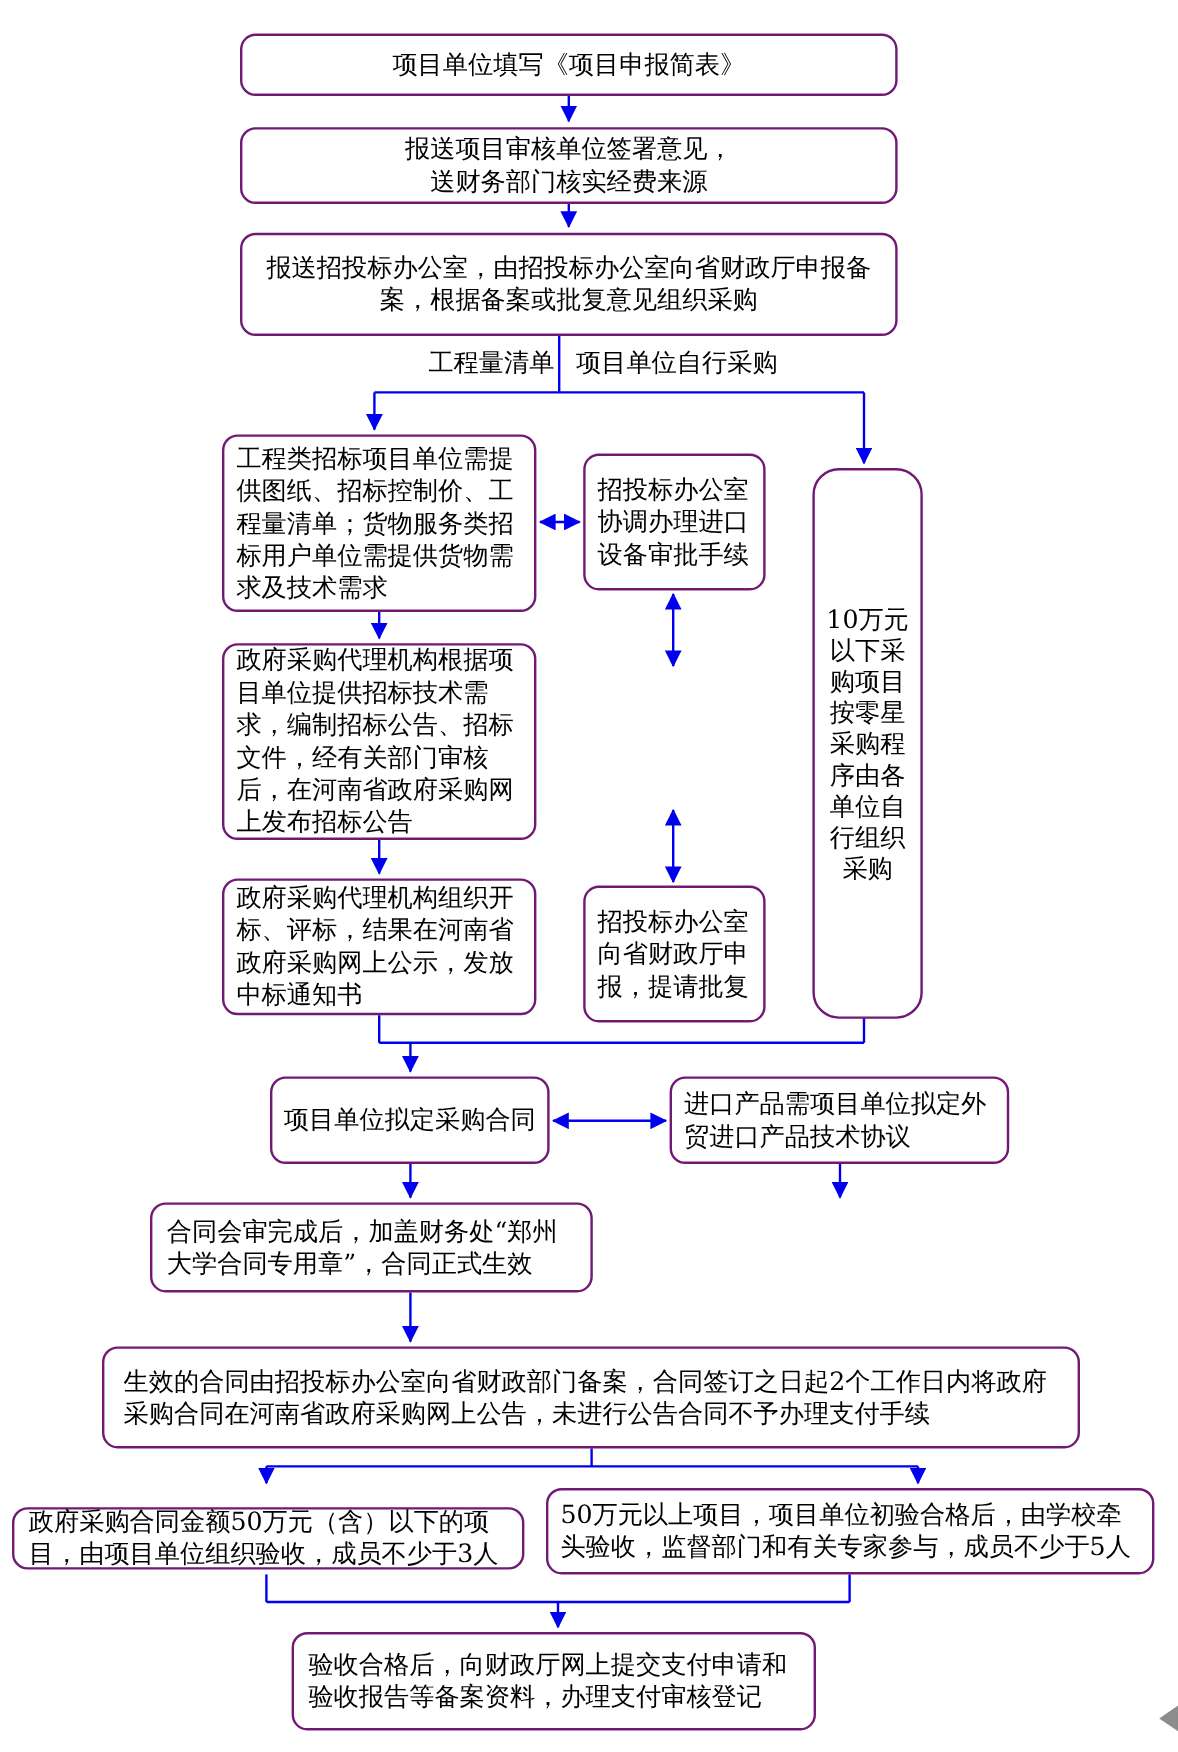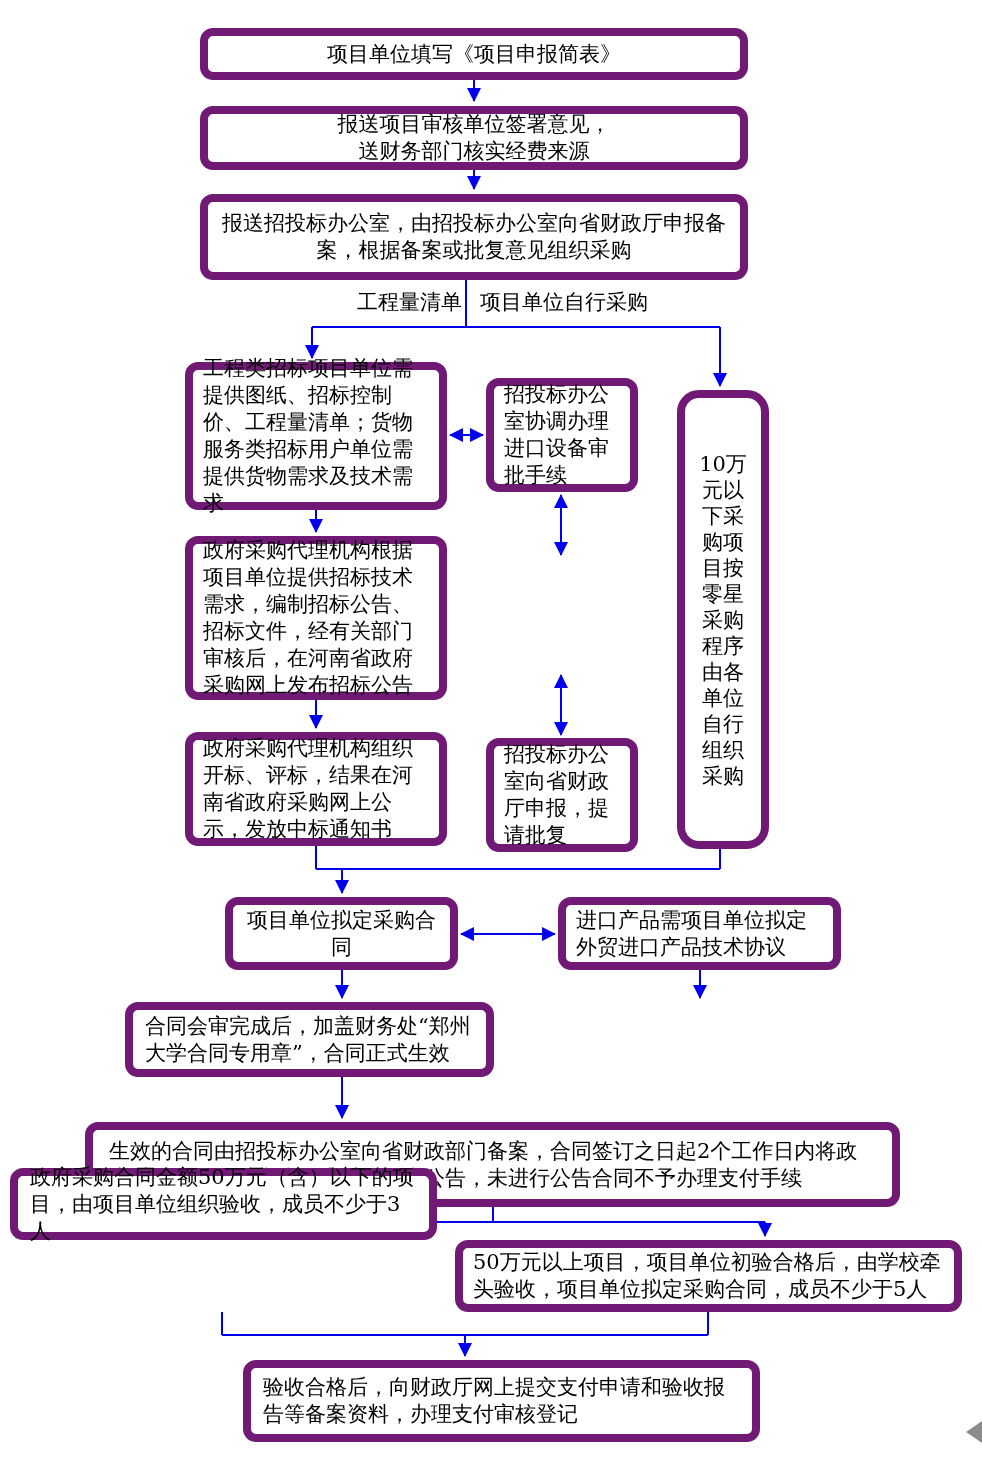--- a/index.html
+++ b/index.html
@@ -2,21 +2,21 @@
 <html><head>
 <meta charset="utf-8">
 <style>
   html,body{margin:0;padding:0;background:#ffffff;}
   #stage{
     position:relative;width:982px;height:1460px;background:#ffffff;overflow:hidden;
     font-family:"DejaVu Serif","Liberation Serif",serif;color:#000;
   }
   .node{
     position:absolute;box-sizing:border-box;background:#fff;
-    border:8px solid #701a75;border-radius:13px;
+    border:2px solid #701a75;border-radius:13px;
     display:flex;align-items:center;
     font-size:21px;line-height:27px;padding:0 10px;
     word-break:normal;
   }
   .center{justify-content:center;text-align:center;}
   .left{text-align:left;}
   .pre{white-space:pre-line;}
   .blabel{
     position:absolute;font-size:21px;line-height:25px;white-space:nowrap;
   }
@@ -102,21 +102,21 @@
 
   <div class="node center" style="left:225px;top:897px;width:233px;height:73px;padding:0 6px">项目单位拟定采购合同</div>
 
   <div class="node left" style="left:558px;top:897px;width:283px;height:73px">进口产品需项目单位拟定外贸进口产品技术协议</div>
 
   <div class="node left" style="left:125px;top:1002px;width:369px;height:75px;padding:0 12px">合同会审完成后，加盖财务处“郑州大学合同专用章”，合同正式生效</div>
 
 
   <div class="node left" style="left:85px;top:1122px;width:815px;height:85px;padding:0 16px">生效的合同由招投标办公室向省财政部门备案，合同签订之日起2个工作日内将政府采购合同在河南省政府采购网上公告，未进行公告合同不予办理支付手续</div>
 
-  <div class="node left" style="left:10px;top:1168px;width:427px;height:72px;padding:0 12px">政府采购合同金额50万元（含）以下的项目，由项目单位组织验收，成员不少于3人</div>
+  <div class="node left" style="left:10px;top:1256px;width:427px;height:52px;padding:0 12px">政府采购合同金额50万元（含）以下的项目，由项目单位组织验收，成员不少于3人</div>
 
-  <div class="node left" style="left:455px;top:1240px;width:507px;height:72px">50万元以上项目，项目单位初验合格后，由学校牵头验收，项目单位拟定采购合同，成员不少于5人</div>
+  <div class="node left" style="left:455px;top:1240px;width:507px;height:72px">50万元以上项目，项目单位初验合格后，由学校牵头验收，监督部门和有关专家参与，成员不少于5人</div>
 
-  <div class="node left" style="left:243px;top:1360px;width:517px;height:82px;padding:0 12px">验收合格后，向财政厅网上提交支付申请和验收报告等备案资料，办理支付审核登记</div>
+  <div class="node left" style="left:243px;top:1360px;width:437px;height:82px;padding:0 12px">验收合格后，向财政厅网上提交支付申请和验收报告等备案资料，办理支付审核登记</div>
 
   <div id="nav-arrow"></div>
 
 </div>
 
 </body></html>

